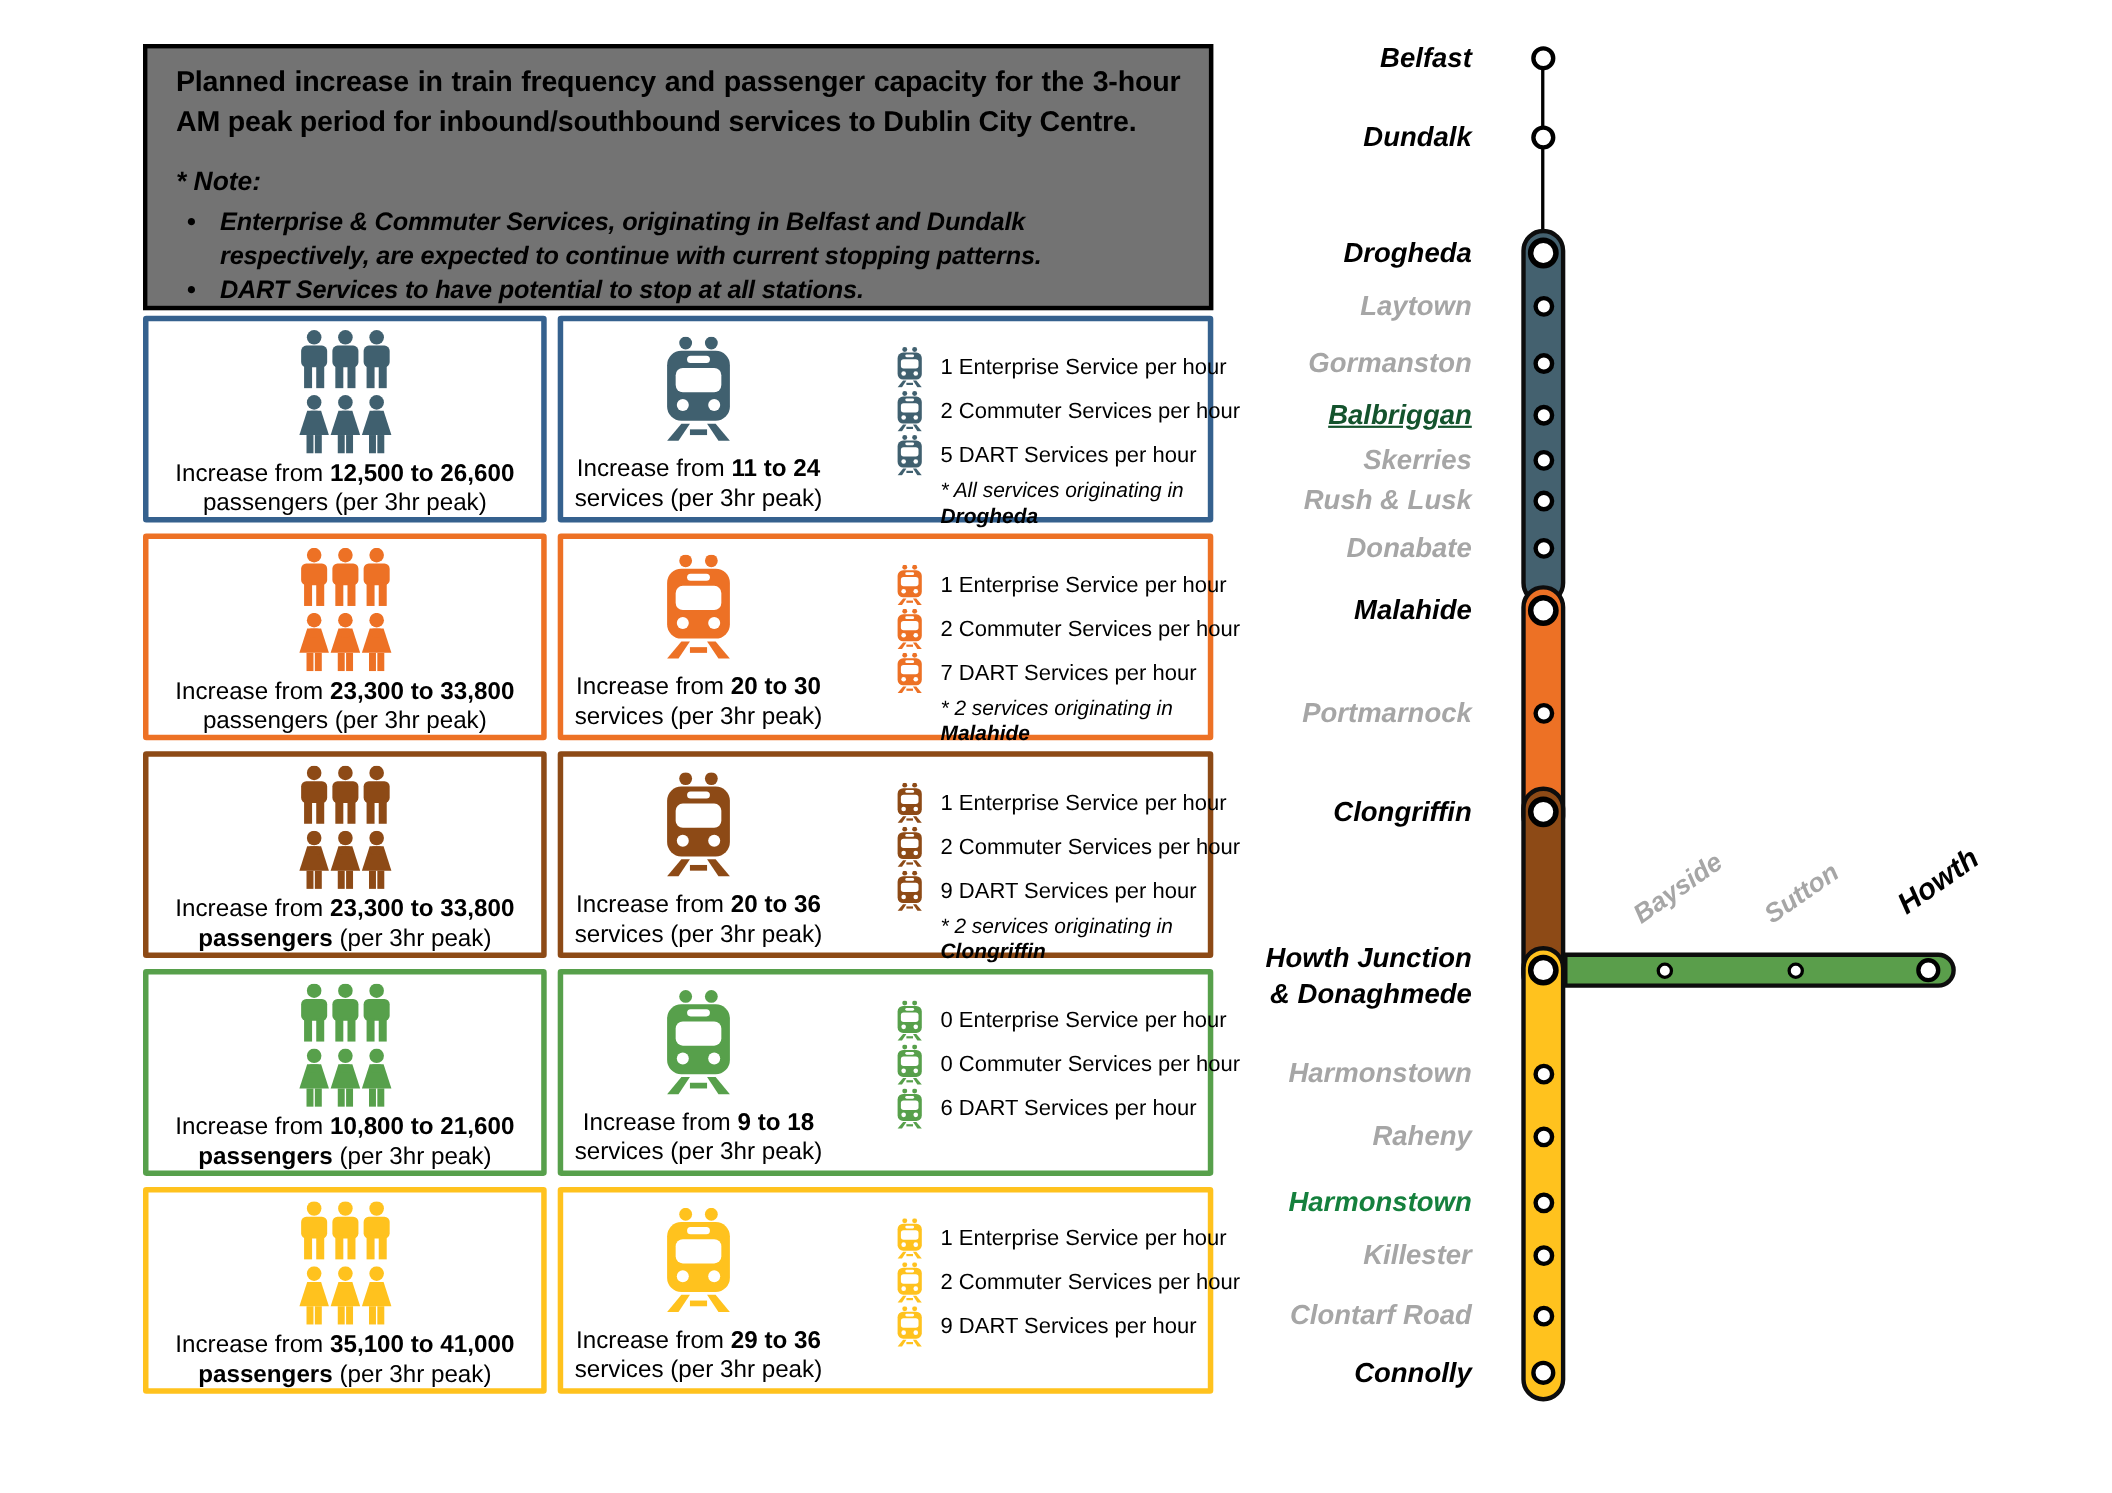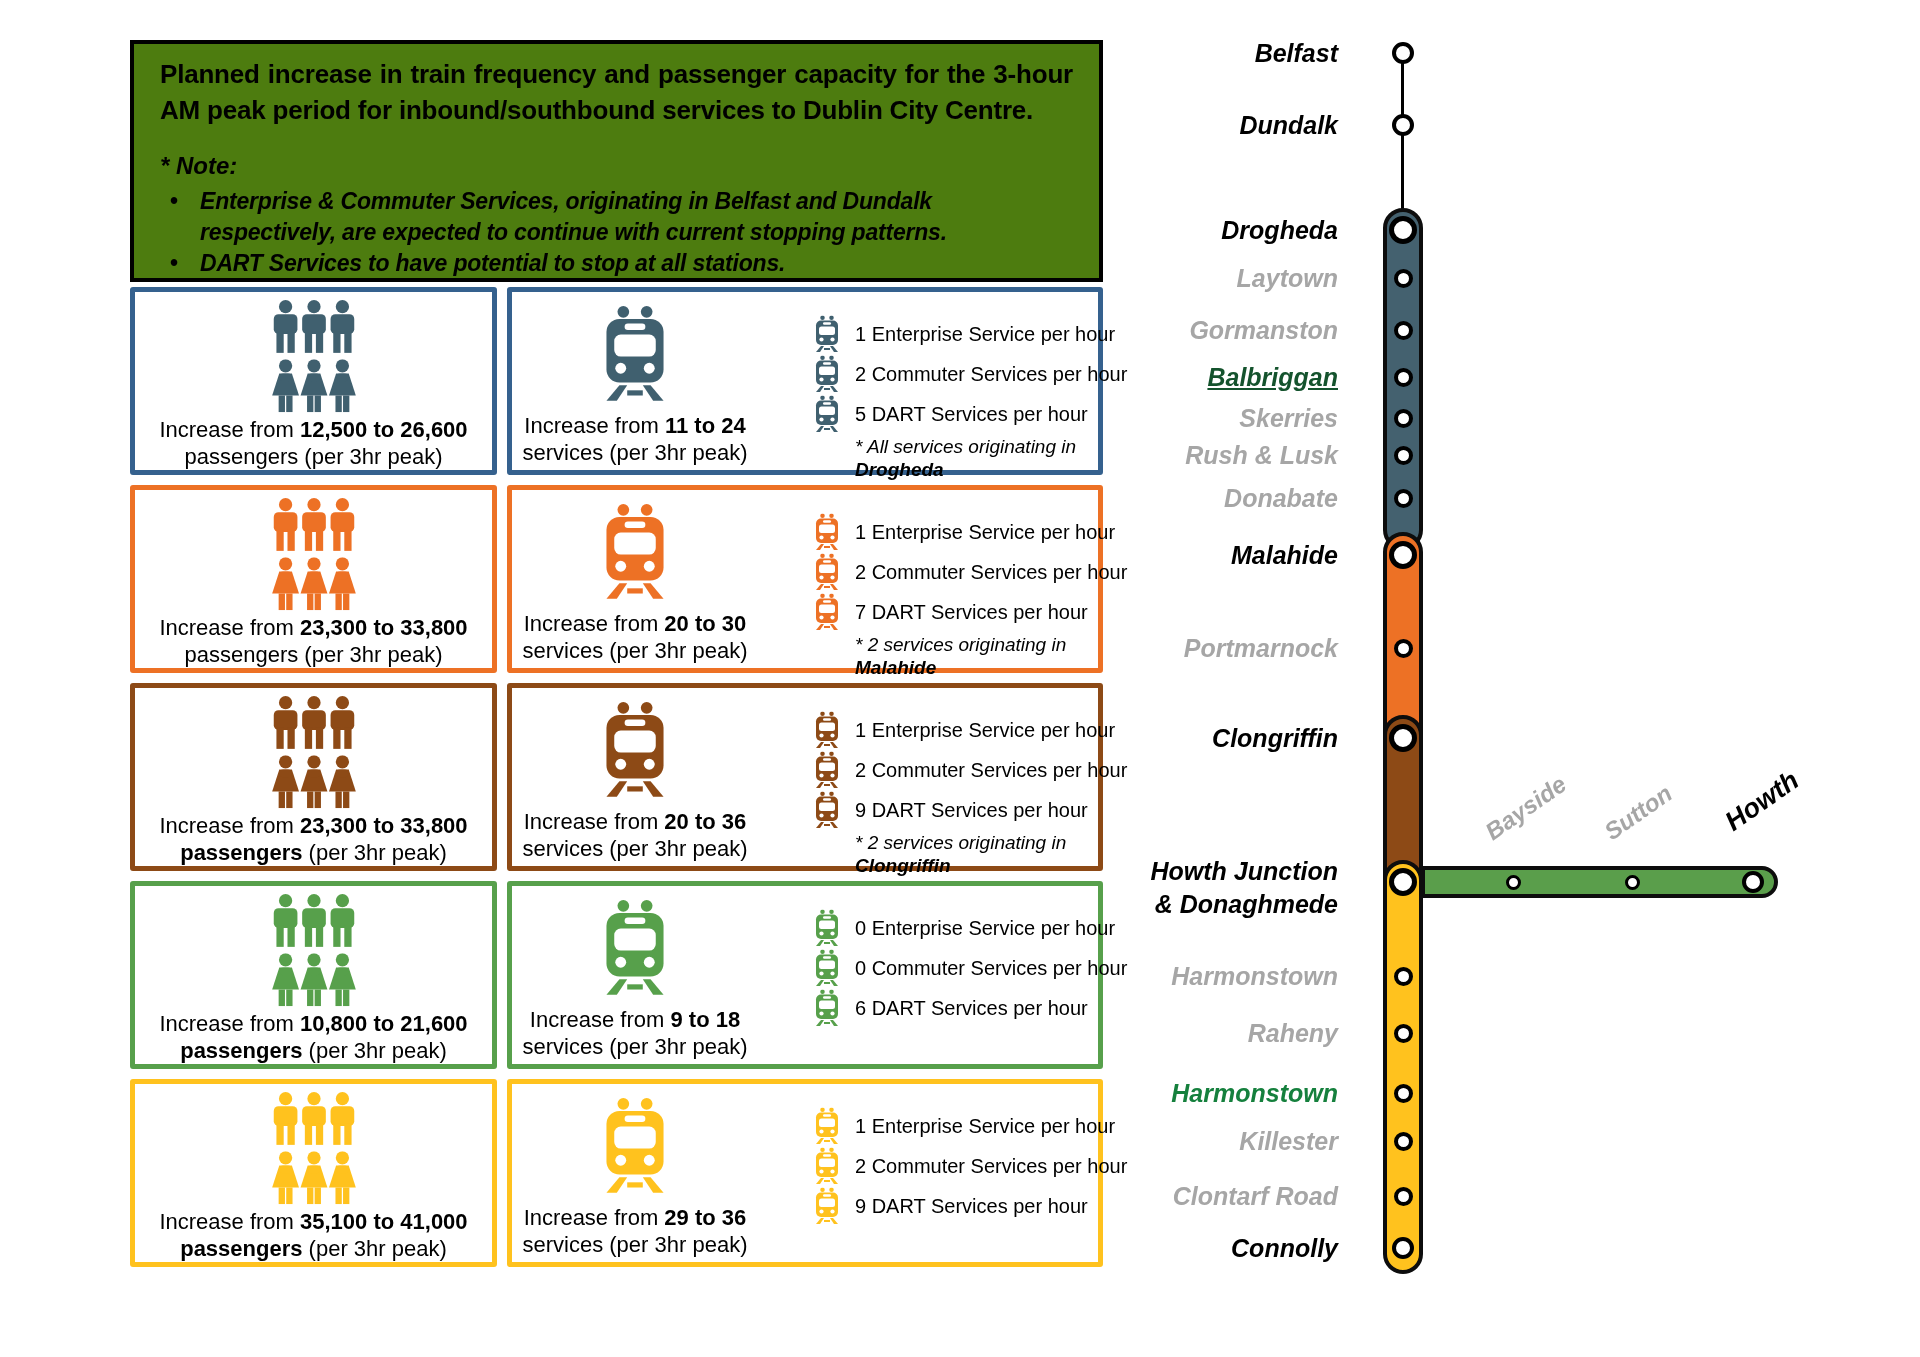--- a/index.html
+++ b/index.html
@@ -1,21 +1,21 @@
 <!DOCTYPE html>
 <html><head>
 <meta charset="utf-8">
 <style>
   html,body{margin:0;padding:0;background:#fff;}
   #canvas{position:relative;width:1920px;height:1357px;background:#fff;overflow:hidden;
           font-family:"Liberation Sans",sans-serif;color:#000;}
 
   
   .title-box{position:absolute;left:130px;top:40px;width:973px;height:242px;
-             border:4px solid #000;box-sizing:border-box;padding:12px 26px 16px 26px;background:#4d7c0f;}
+             border:4px solid #000;box-sizing:border-box;padding:12px 26px 16px 26px;background:#737373;}
   .title{font-size:26px;font-weight:bold;line-height:36px;text-align:justify;letter-spacing:-.2px;}
   .note-head{margin-top:24px;font-size:24px;font-weight:bold;font-style:italic;}
   .bullets{margin:6px 0 0 4px;padding:0;list-style:none;}
   .bullets li{position:relative;padding-left:36px;font-size:23px;font-weight:bold;font-style:italic;
               line-height:31px;letter-spacing:-.2px;}
   .bullets li::before{content:"\2022";position:absolute;left:6px;font-style:normal;}
 
   
   .info-box{position:absolute;left:130px;width:973px;height:188px;}
   .subbox{position:absolute;top:0;height:188px;background:#fff;border:5px solid #888;

